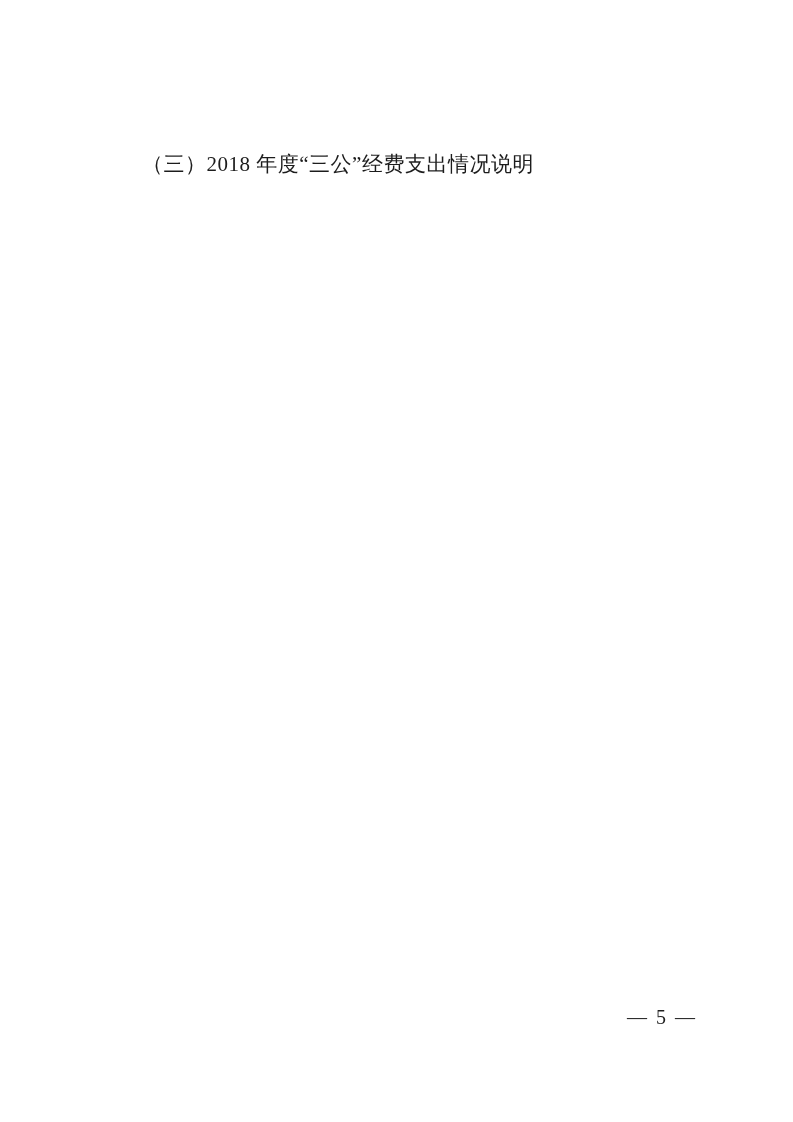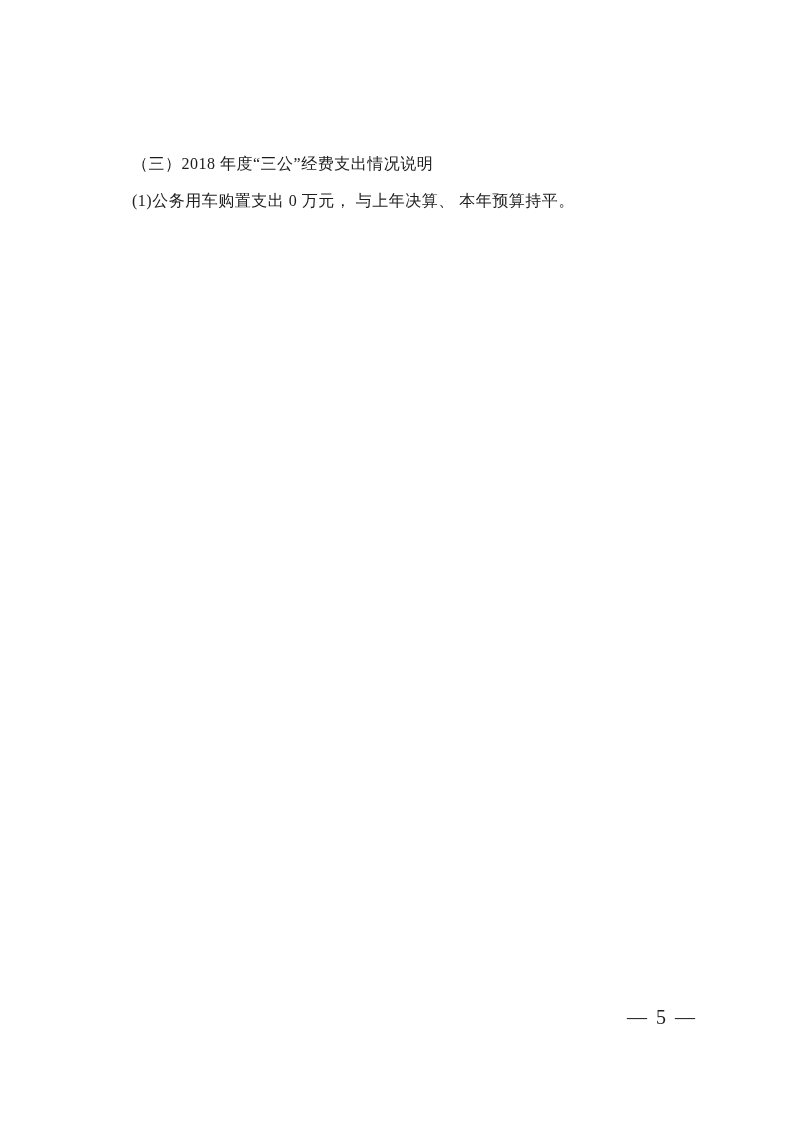--- a/index.html
+++ b/index.html
@@ -14,21 +14,21 @@
     height: 1122px;
     background: #ffffff;
     overflow: hidden;
     font-family: "Liberation Serif", "DejaVu Serif", serif;
   }
   .content {
     position: absolute;
     left: 100px;
     top: 146px;
     width: 598px;
-    font-size: 16px;
+    font-size: 21px;
     line-height: 36.8px;
     color: #1c1c1c;
     text-align: justify;
     text-justify: inter-character;
     letter-spacing: 0.5px;
   }
   .content p {
     margin: 0;
     padding: 0;
     text-indent: 2em;
@@ -45,16 +45,15 @@
     letter-spacing: 2px;
     white-space: nowrap;
   }
 </style>
 </head>
 <body>
 
 <div class="page">
   <div class="content">
     <p class="heading">（三）2018 年度“三公”经费支出情况说明</p>
-    <p>(1)公务用车购置支出 0 万元， 与上年决算、 本年预算持平。</p>
   </div>
   <div class="page-number">— 5 —</div>
 </div>
 
 </body></html>

